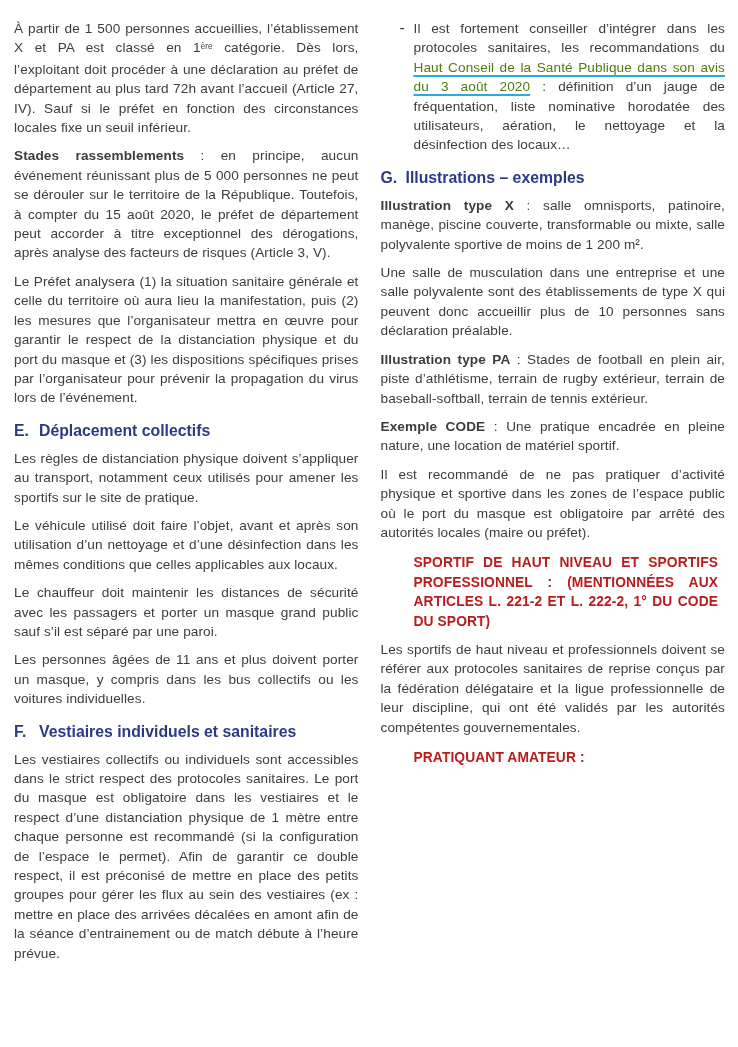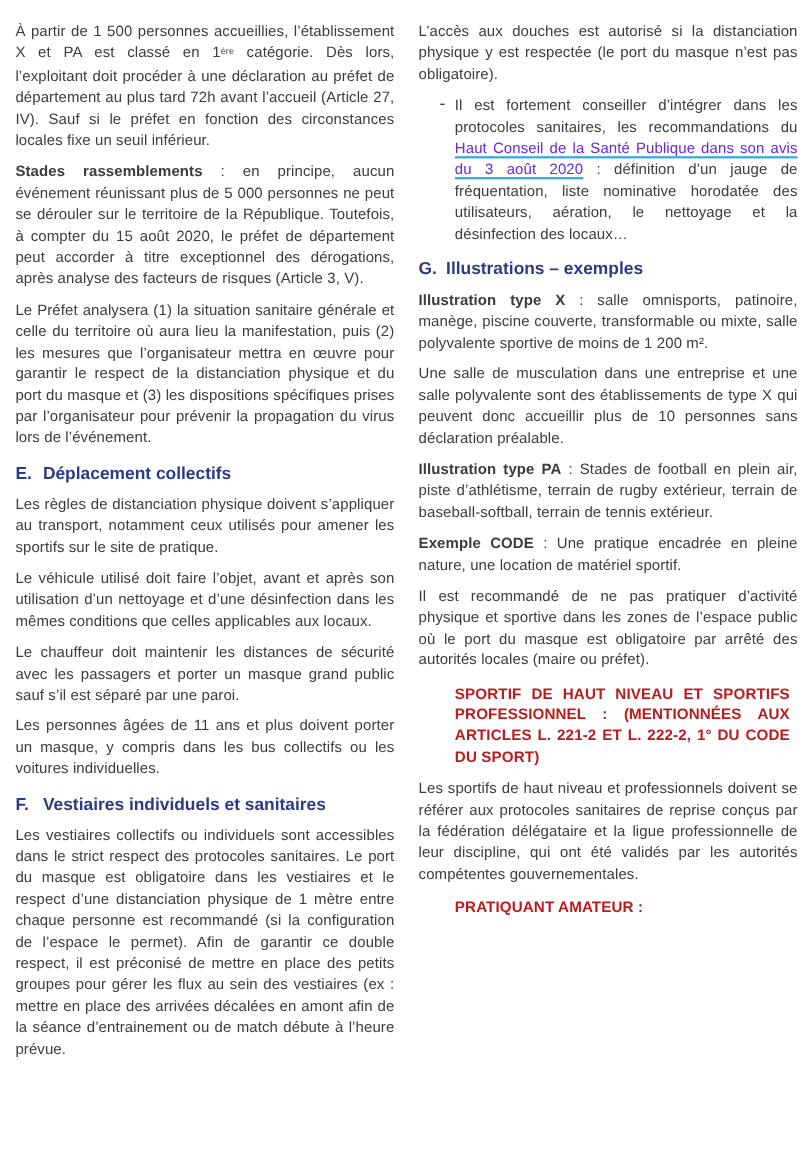--- a/index.html
+++ b/index.html
@@ -64,21 +64,21 @@
     position: relative;
     padding-left: 33px;
   }
   .bullet .dash {
     position: absolute;
     left: 19px;
     top: 0;
   }
   .bullet p { margin: 0 0 9px 0; }
   a.link {
-    color: #6d28d9;
+    color: #4d7c0f;
     text-decoration-color: #29abe2;
     text-decoration-thickness: 1.5px;
     text-underline-offset: 2.5px;
     cursor: pointer;
   }
 </style>
 </head>
 <body>
 
 <main class="page">
@@ -94,21 +94,20 @@
       <p><span>Le véhicule utilisé doit faire l’objet, avant et après son utilisation d’un nettoyage et d’une désinfection dans les mêmes conditions que celles applicables aux locaux.</span></p>
       <p><span>Le chauffeur doit maintenir les distances de sécurité avec les passagers et porter un masque grand public sauf s’il est séparé par une paroi.</span></p>
       <p><span>Les personnes âgées de 11 ans et plus doivent porter un masque, y compris dans les bus collectifs ou les voitures individuelles.</span></p>
       <h2 class="section">
         <span class="hl">F.</span>
         <span>Vestiaires individuels et sanitaires</span>
       </h2>
       <p><span>Les vestiaires collectifs ou individuels sont accessibles dans le strict respect des protocoles sanitaires. Le port du masque est obligatoire dans les vestiaires et le respect d’une distanciation physique de 1 mètre entre chaque personne est recommandé (si la configuration de l’espace le permet). Afin de garantir ce double respect, il est préconisé de mettre en place des petits groupes pour gérer les flux au sein des vestiaires (ex : mettre en place des arrivées décalées en amont afin de la séance d’entrainement ou de match débute à l’heure prévue.</span></p>
     </section>
   <section class="col">
-      <p><span>L’accès aux douches est autorisé si la distanciation physique y est respectée (le port du masque n’est pas obligatoire).</span></p>
       <div class="bullet">
         <span class="dash">-</span>
         <p><span>Il est fortement conseiller d’intégrer dans les protocoles sanitaires, les recommandations du </span><a href="#" class="link">Haut Conseil de la Santé Publique dans son avis du 3 août 2020</a><span> : définition d’un jauge de fréquentation, liste nominative horodatée des utilisateurs, aération, le nettoyage et la désinfection des locaux…</span></p>
       </div>
       <h2 class="section">
         <span class="hl">G.</span>
         <span>Illustrations – exemples</span>
       </h2>
       <p><span class="b">Illustration type X</span><span> : salle omnisports, patinoire, manège, piscine couverte, transformable ou mixte, salle polyvalente sportive de moins de 1 200 m².</span></p>
       <p><span>Une salle de musculation dans une entreprise et une salle polyvalente sont des établissements de type X qui peuvent donc accueillir plus de 10 personnes sans déclaration préalable.</span></p>

